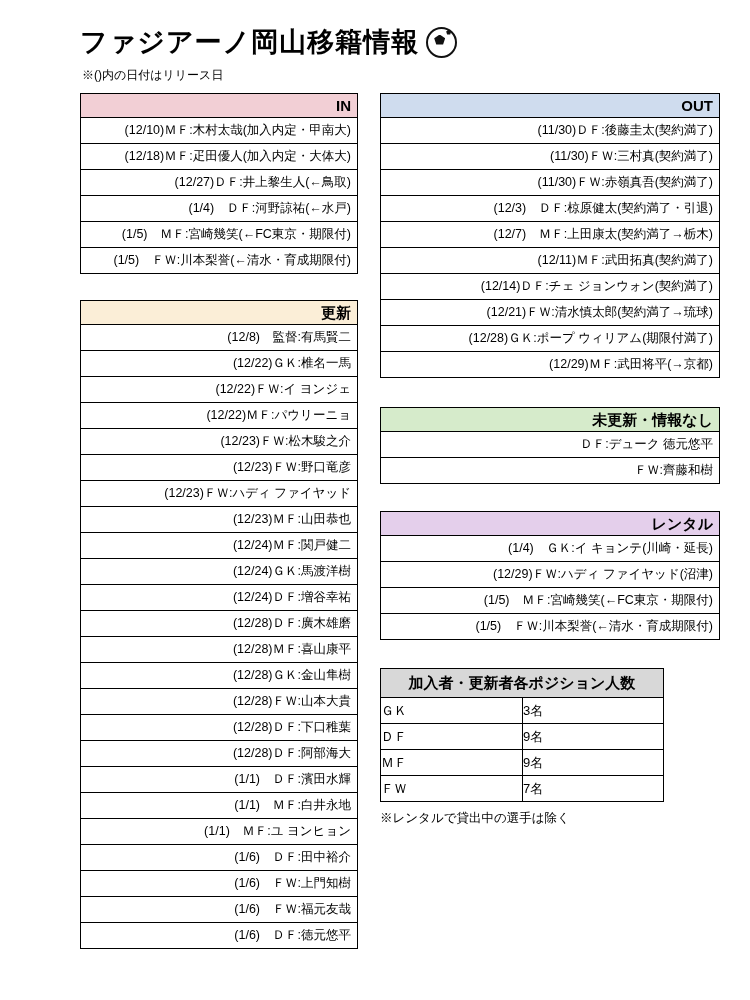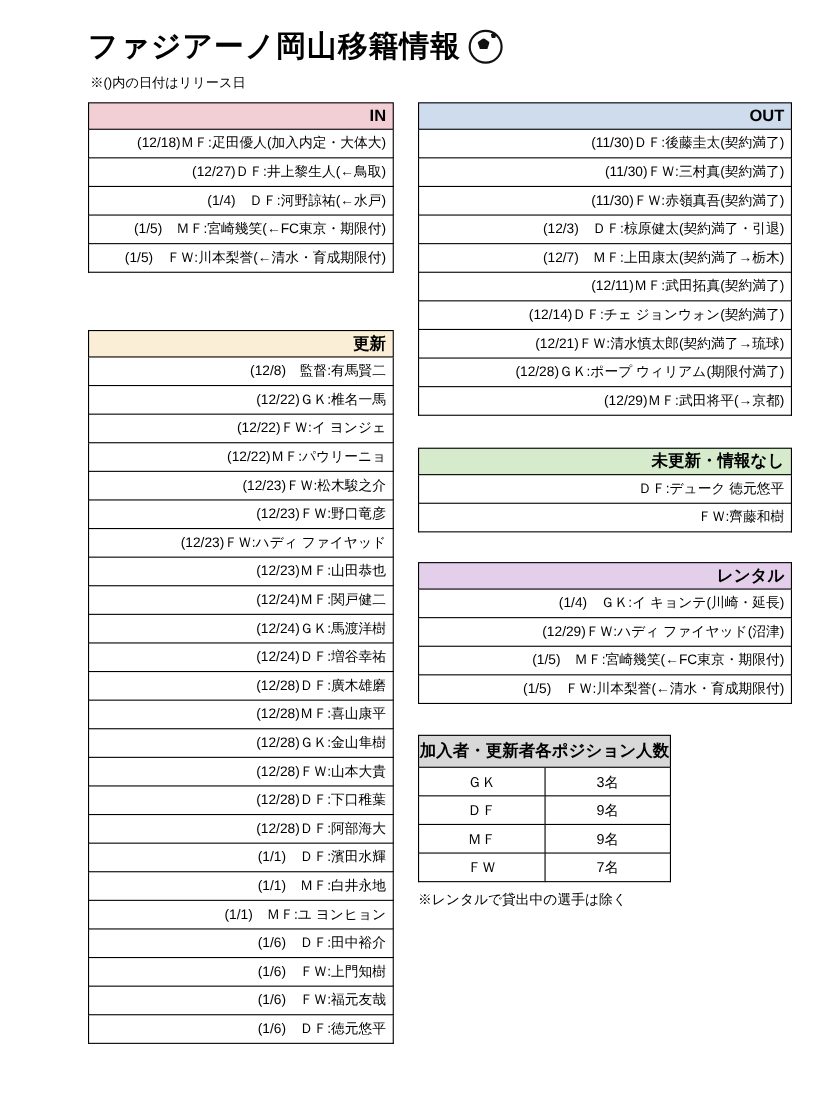--- a/index.html
+++ b/index.html
@@ -102,42 +102,42 @@
   .head-out    { background: #cfdcee; }
   .head-update { background: #fbeed7; }
   .head-none   { background: #d6ebcb; }
   .head-rental { background: #e4cfeb; }
 
   
   .pos-table {
     position: absolute;
     left: 380px;
     top: 668px;
-    width: 230px;
+    width: 284px;
   }
   .pos-head {
     border: 1px solid #000;
     background: #d8d8d8;
     font-size: 15px;
     font-weight: bold;
     text-align: center;
     height: 30px;
     line-height: 28px;
     box-sizing: border-box;
   }
   .pos-row {
     display: flex;
     height: 26px;
   }
   .pos-cell {
     border: 1px solid #000;
     border-top: none;
     font-size: 13px;
     line-height: 25px;
-    text-align: center;
+    text-align: left;
     box-sizing: border-box;
     height: 26px;
   }
   .pos-cell.k { width: 142px; border-right: none; }
   .pos-cell.v { width: 142px; }
   .pos-note {
     position: absolute;
     left: 380px;
     top: 810px;
     font-size: 12.5px;
@@ -151,20 +151,21 @@
   <div class="title">
     <span>ファジアーノ岡山移籍情報</span>
     <span class="ball"></span>
   </div>
 
   <div class="subtitle">※()内の日付はリリース日</div>
 
   <div class="block col-left" id="blk-in" style="top:93px;">
     <div class="blk-head head-in">IN</div>
     <div id="rows-in">
+        <div class="row">(12/10)ＭＦ:木村太哉(加入内定・甲南大)</div>
         <div class="row">(12/18)ＭＦ:疋田優人(加入内定・大体大)</div>
         <div class="row">(12/27)ＤＦ:井上黎生人(←鳥取)</div>
         <div class="row">(1/4)　ＤＦ:河野諒祐(←水戸)</div>
         <div class="row">(1/5)　ＭＦ:宮崎幾笑(←FC東京・期限付)</div>
         <div class="row">(1/5)　ＦＷ:川本梨誉(←清水・育成期限付)</div>
       </div>
   </div>
 
   <div class="block col-left" id="blk-update" style="top:300px;">
     <div class="blk-head head-update">更新</div>

